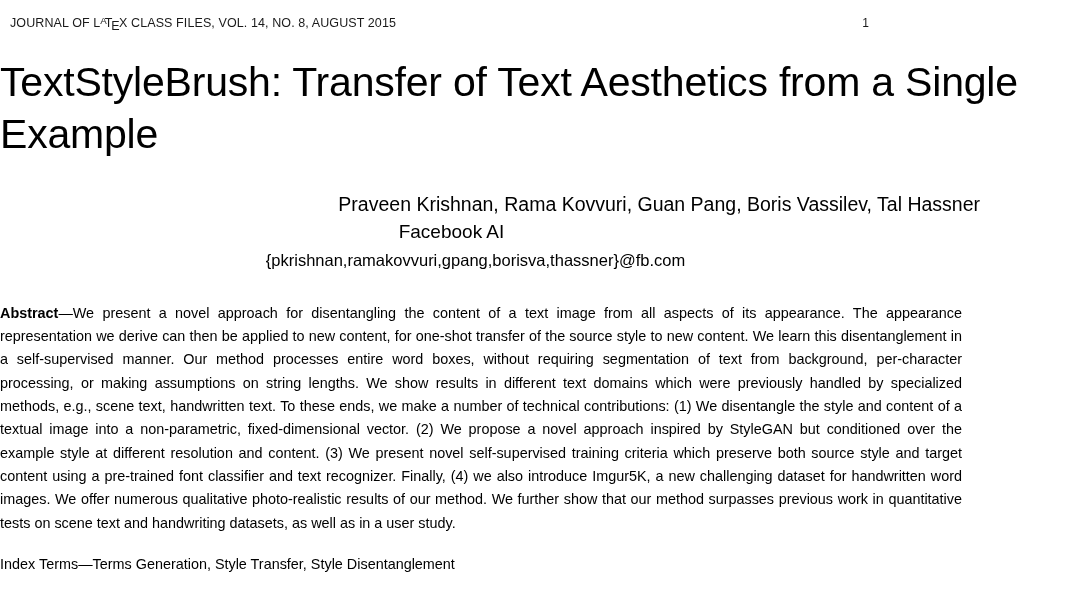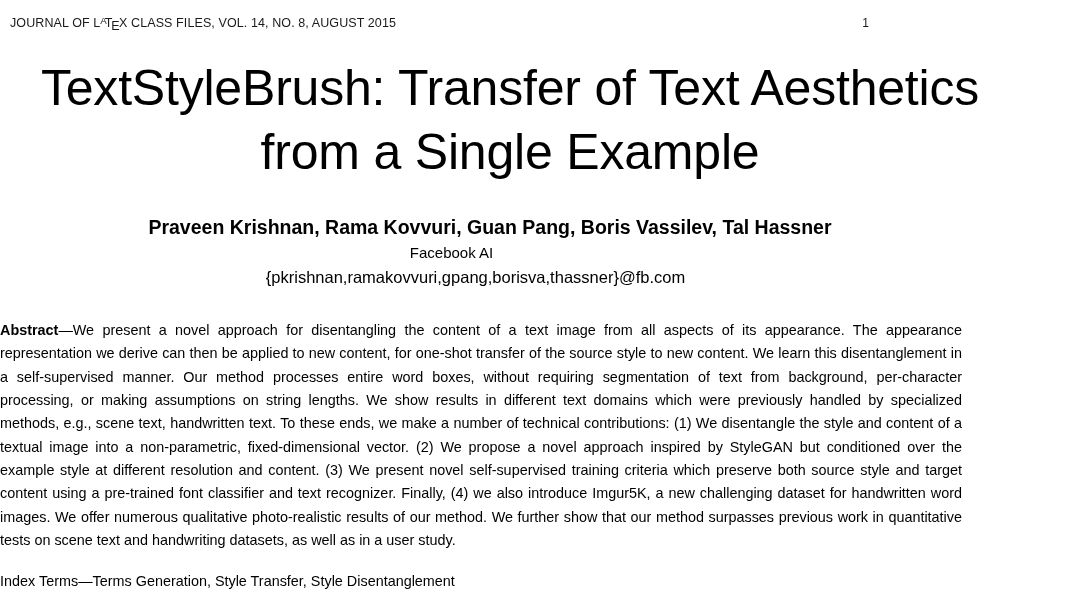--- a/index.html
+++ b/index.html
@@ -53,37 +53,36 @@
     margin-left: -0.10em;
     margin-right: -0.06em;
   }
   .page-number {
     font-size: 12px;
     color: #1a1a1a;
   }
   .title {
     margin: 26px auto 0 auto;
     width: 1020px;
-    text-align: center;
-    font-size: 50px;
+    font-size: 41px;
     line-height: 1.28;
     font-weight: 400;
     letter-spacing: -0.2px;
   }
   .authors {
     margin: 30px auto 0 auto;
     width: 980px;
-    text-align: center;
+    text-align: right;
     font-size: 19.5px;
     line-height: 1.42;
-    font-weight: 700;
+    font-weight: 400;
   }
   .affiliation {
     text-align: center;
-    font-size: 15px;
+    font-size: 19px;
     line-height: 1.42;
   }
   .email {
     margin-top: 3px;
     text-align: center;
     font-size: 16.5px;
     line-height: 1.4;
     padding-left: 48px;
   }
   .body-block {

